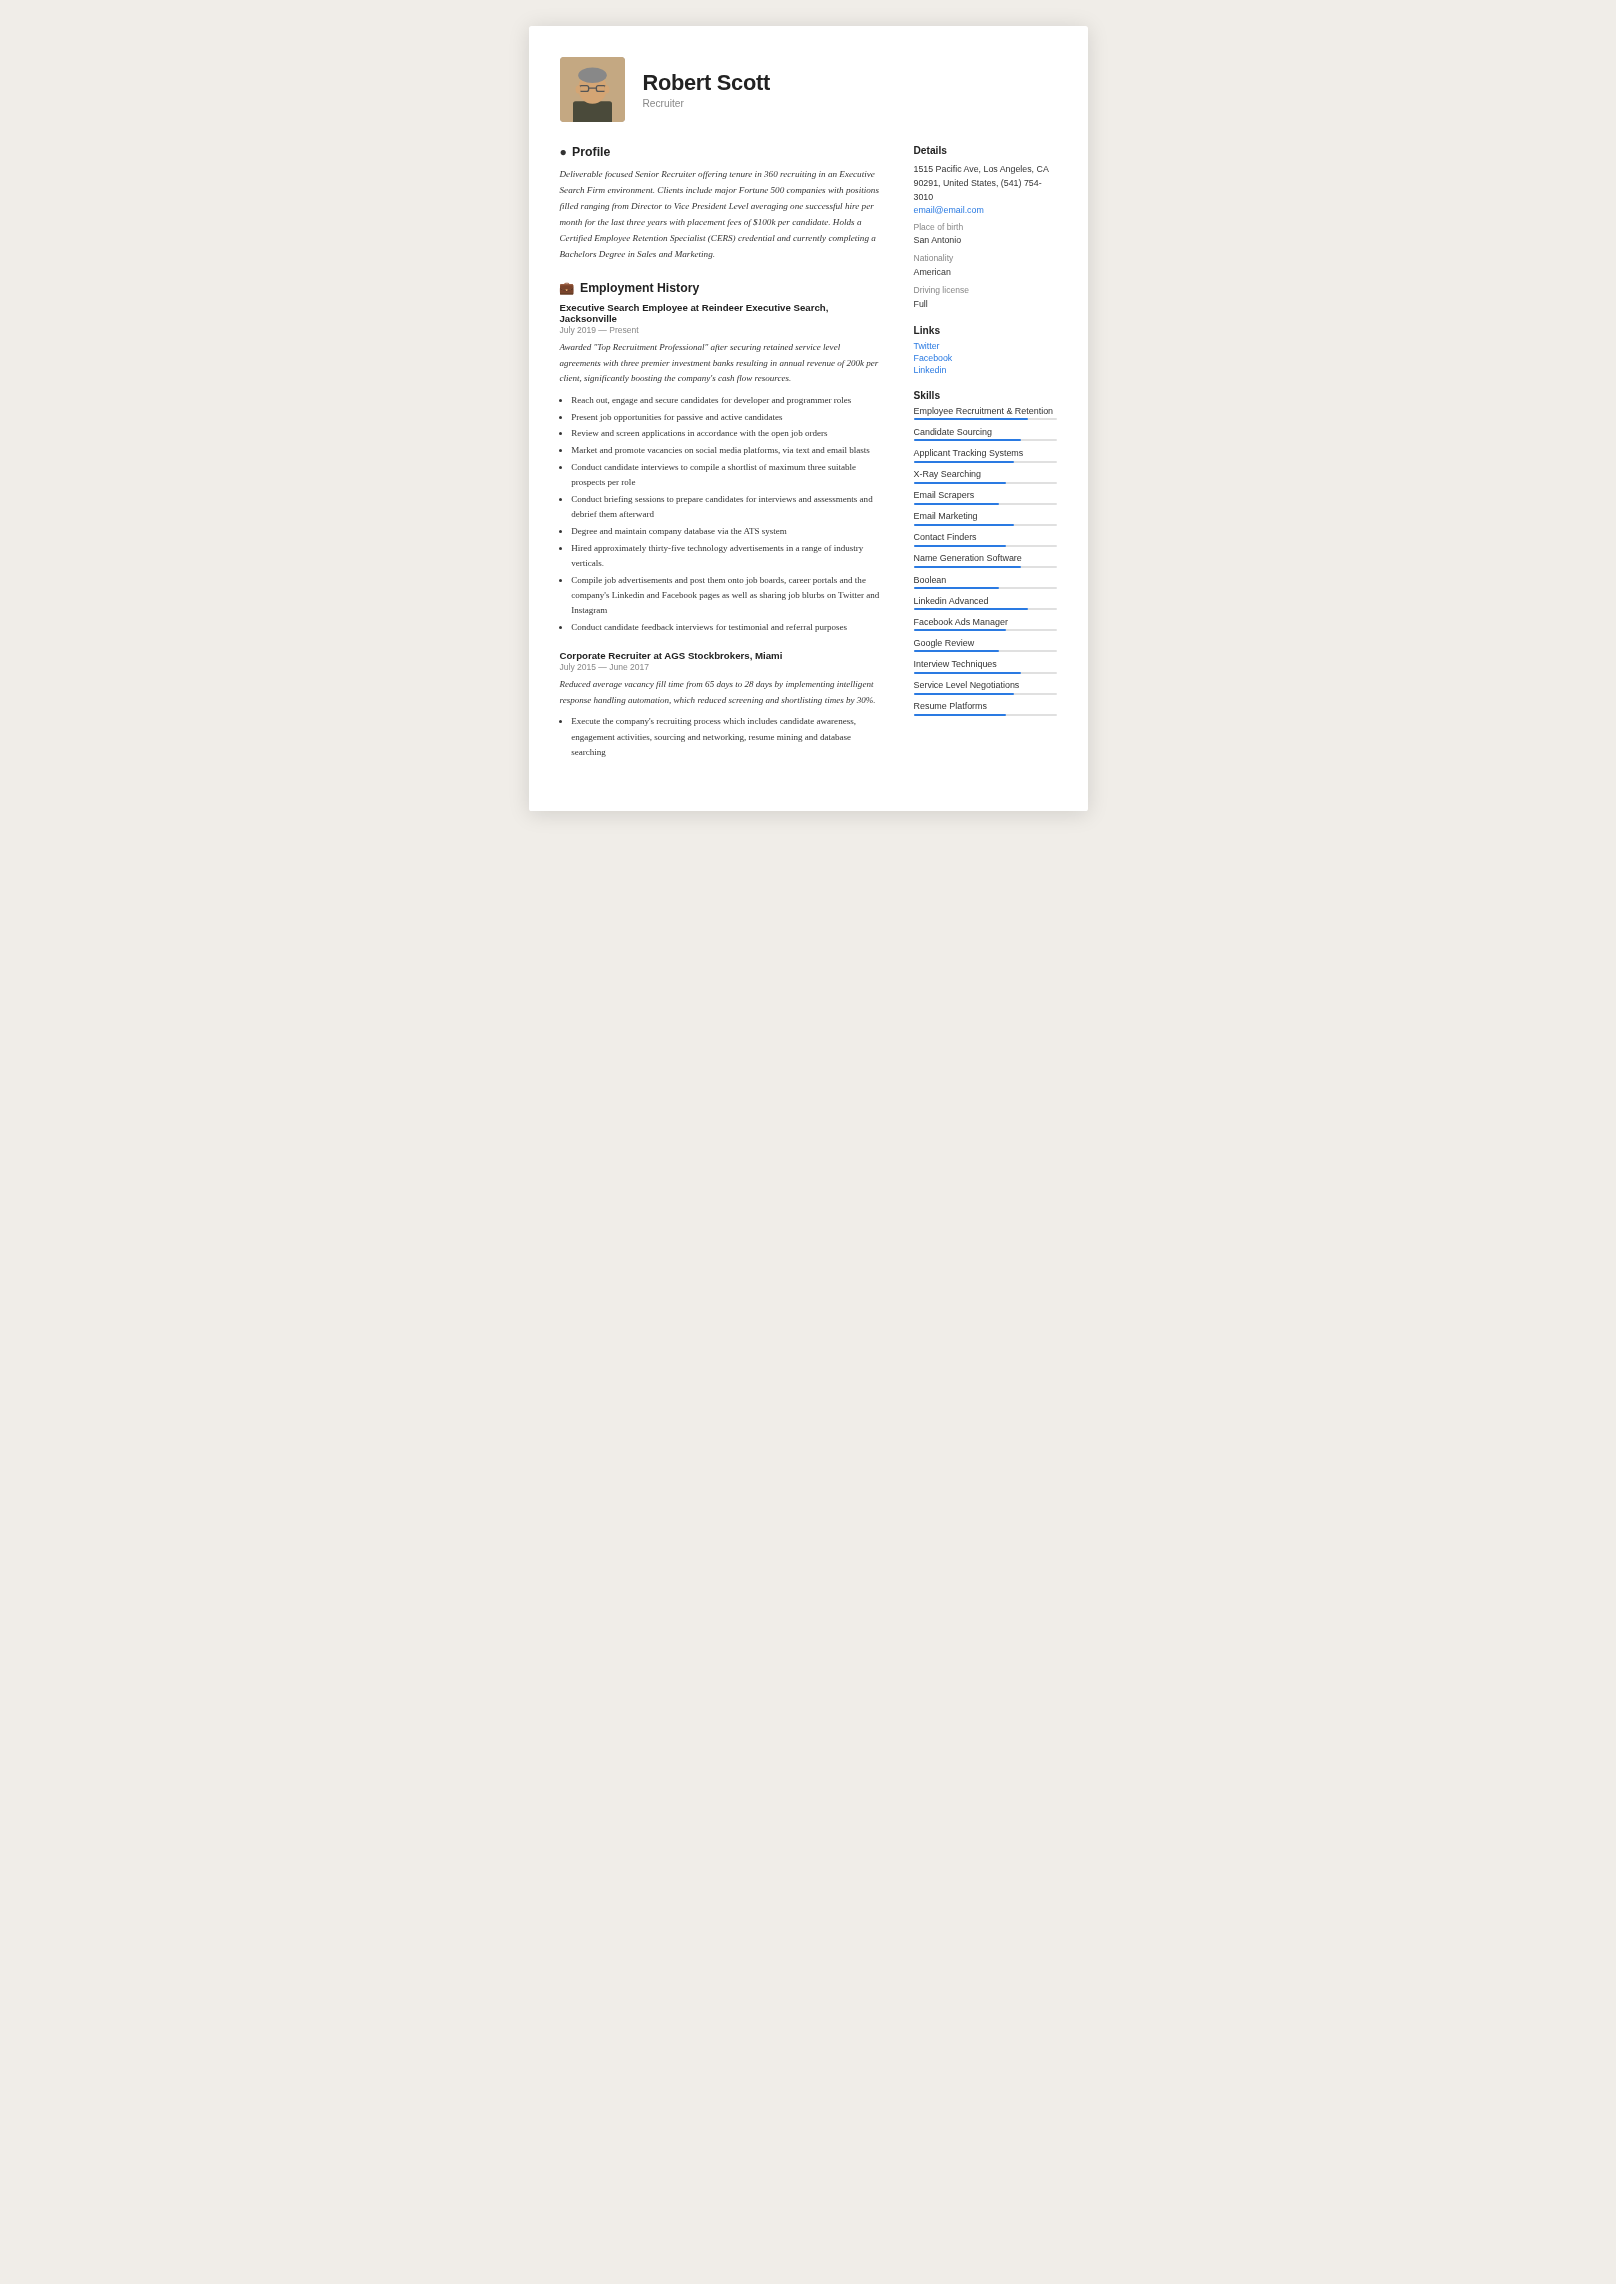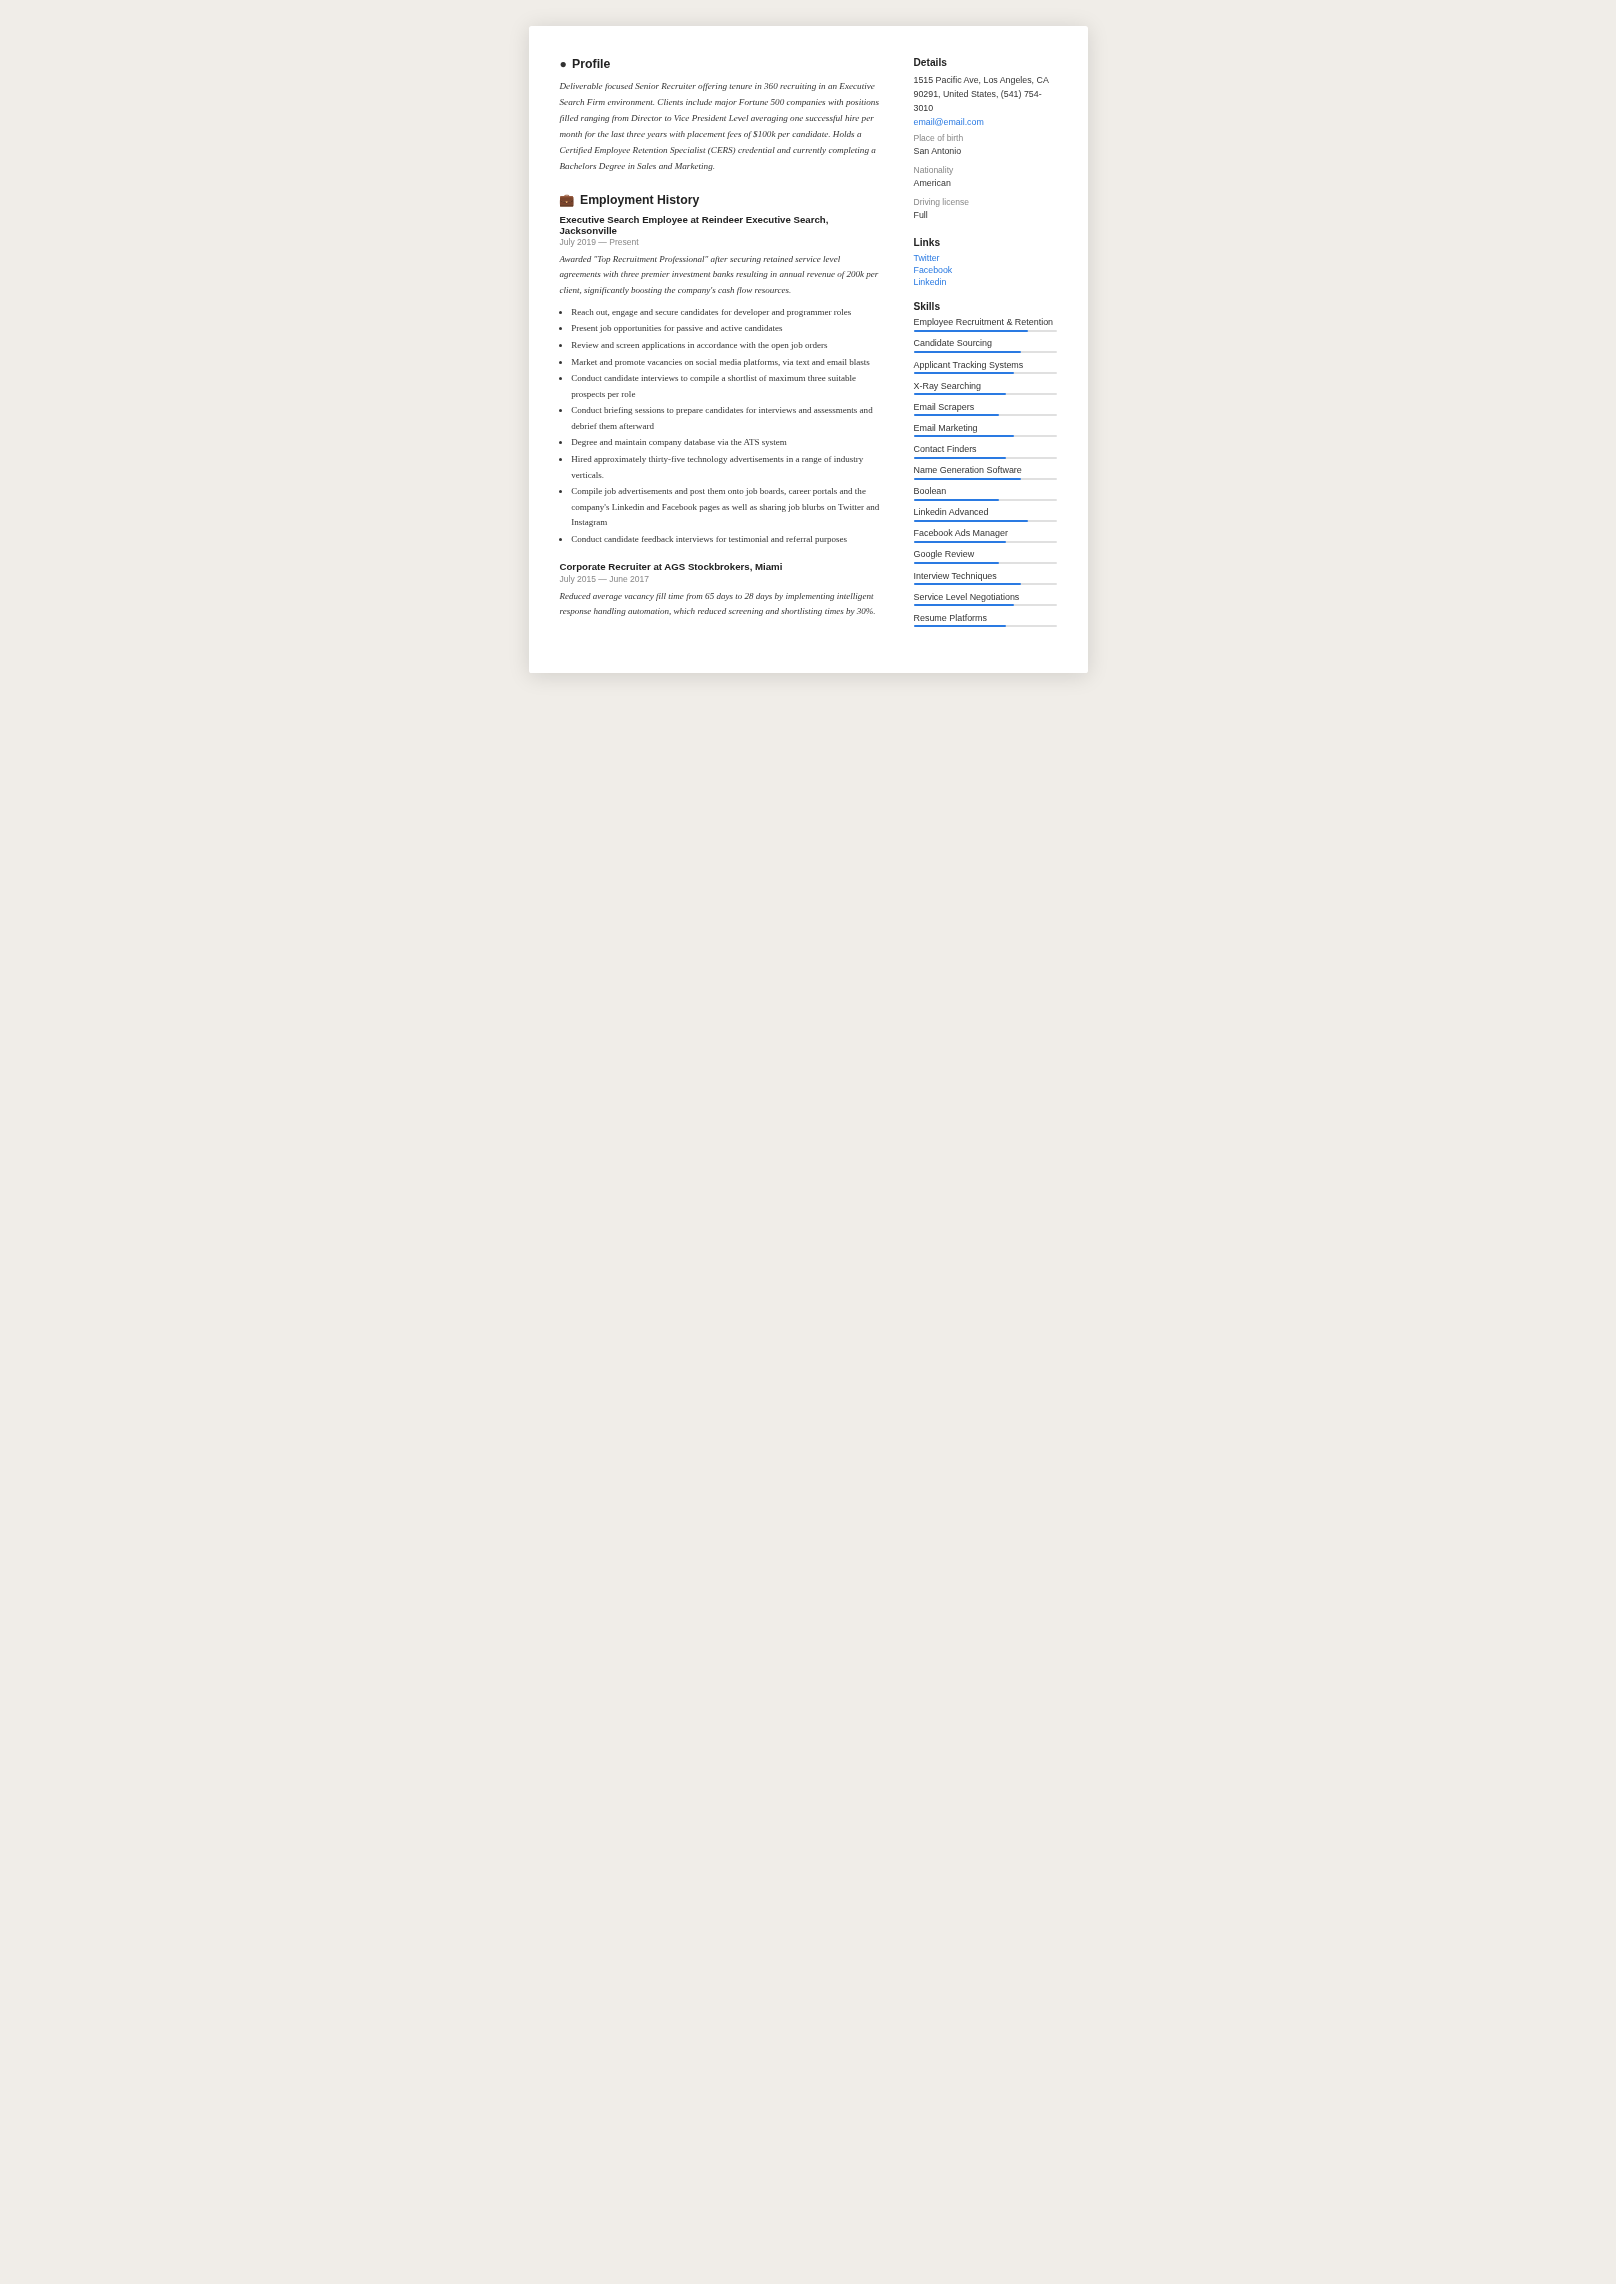--- a/index.html
+++ b/index.html
@@ -185,20 +185,45 @@
       height: 2px;
       background: #2a7ae2;
       border-radius: 1.3px;
     }
   </style>
 </head>
 <body>
 
 <div class="resume-card">
 
+  <div class="header">
+    <div class="avatar">
+
+      <svg viewBox="0 0 100 100" xmlns="http://www.w3.org/2000/svg">
+        <rect width="100" height="100" fill="#c4a882"></rect>
+
+        <rect x="20" y="68" width="60" height="40" rx="4" fill="#4a4a3a"></rect>
+
+        <ellipse cx="50" cy="48" rx="22" ry="24" fill="#d4a574"></ellipse>
+
+        <ellipse cx="50" cy="28" rx="22" ry="12" fill="#888"></ellipse>
+
+        <rect x="30" y="44" width="14" height="9" rx="3" fill="none" stroke="#555" stroke-width="2"></rect>
+        <rect x="56" y="44" width="14" height="9" rx="3" fill="none" stroke="#555" stroke-width="2"></rect>
+        <line x1="44" y1="48" x2="56" y2="48" stroke="#555" stroke-width="2"></line>
+
+        <ellipse cx="28" cy="50" rx="4" ry="6" fill="#d4a574"></ellipse>
+        <ellipse cx="72" cy="50" rx="4" ry="6" fill="#d4a574"></ellipse>
+      </svg>
+    </div>
+    <div class="header-info">
+      <h1>Robert Scott</h1>
+      <div class="subtitle">Recruiter</div>
+    </div>
+  </div>
 
   <div class="main-layout">
 
     <div class="left-col">
 
       <div class="section">
         <div class="section-title">
           <span class="section-icon">●</span>
           <span>Profile</span>
         </div>
@@ -226,20 +251,23 @@
             <li>Hired approximately thirty-five technology advertisements in a range of industry verticals.</li>
             <li>Compile job advertisements and post them onto job boards, career portals and the company's Linkedin and Facebook pages as well as sharing job blurbs on Twitter and Instagram</li>
             <li>Conduct candidate feedback interviews for testimonial and referral purposes</li>
           </ul>
         </div>
 
         <div class="job-block">
           <div class="job-title-line">Corporate Recruiter at  AGS Stockbrokers, Miami</div>
           <div class="job-date">July 2015 — June 2017</div>
           <p class="job-summary">Reduced average vacancy fill time from 65 days to 28 days by implementing intelligent response handling automation, which reduced screening and shortlisting times by 30%.</p>
+          <ul class="bullet-list">
+            <li>Execute the company's recruiting process which includes candidate awareness, engagement activities, sourcing and networking, resume mining and database searching</li>
+          </ul>
         </div>
       </div>
 
     </div>
 
     <div class="right-col">
 
       <div class="right-section">
         <div class="right-section-title">Details</div>
         <div class="detail-text">1515 Pacific Ave, Los Angeles, CA 90291, United States, (541) 754-3010</div>

